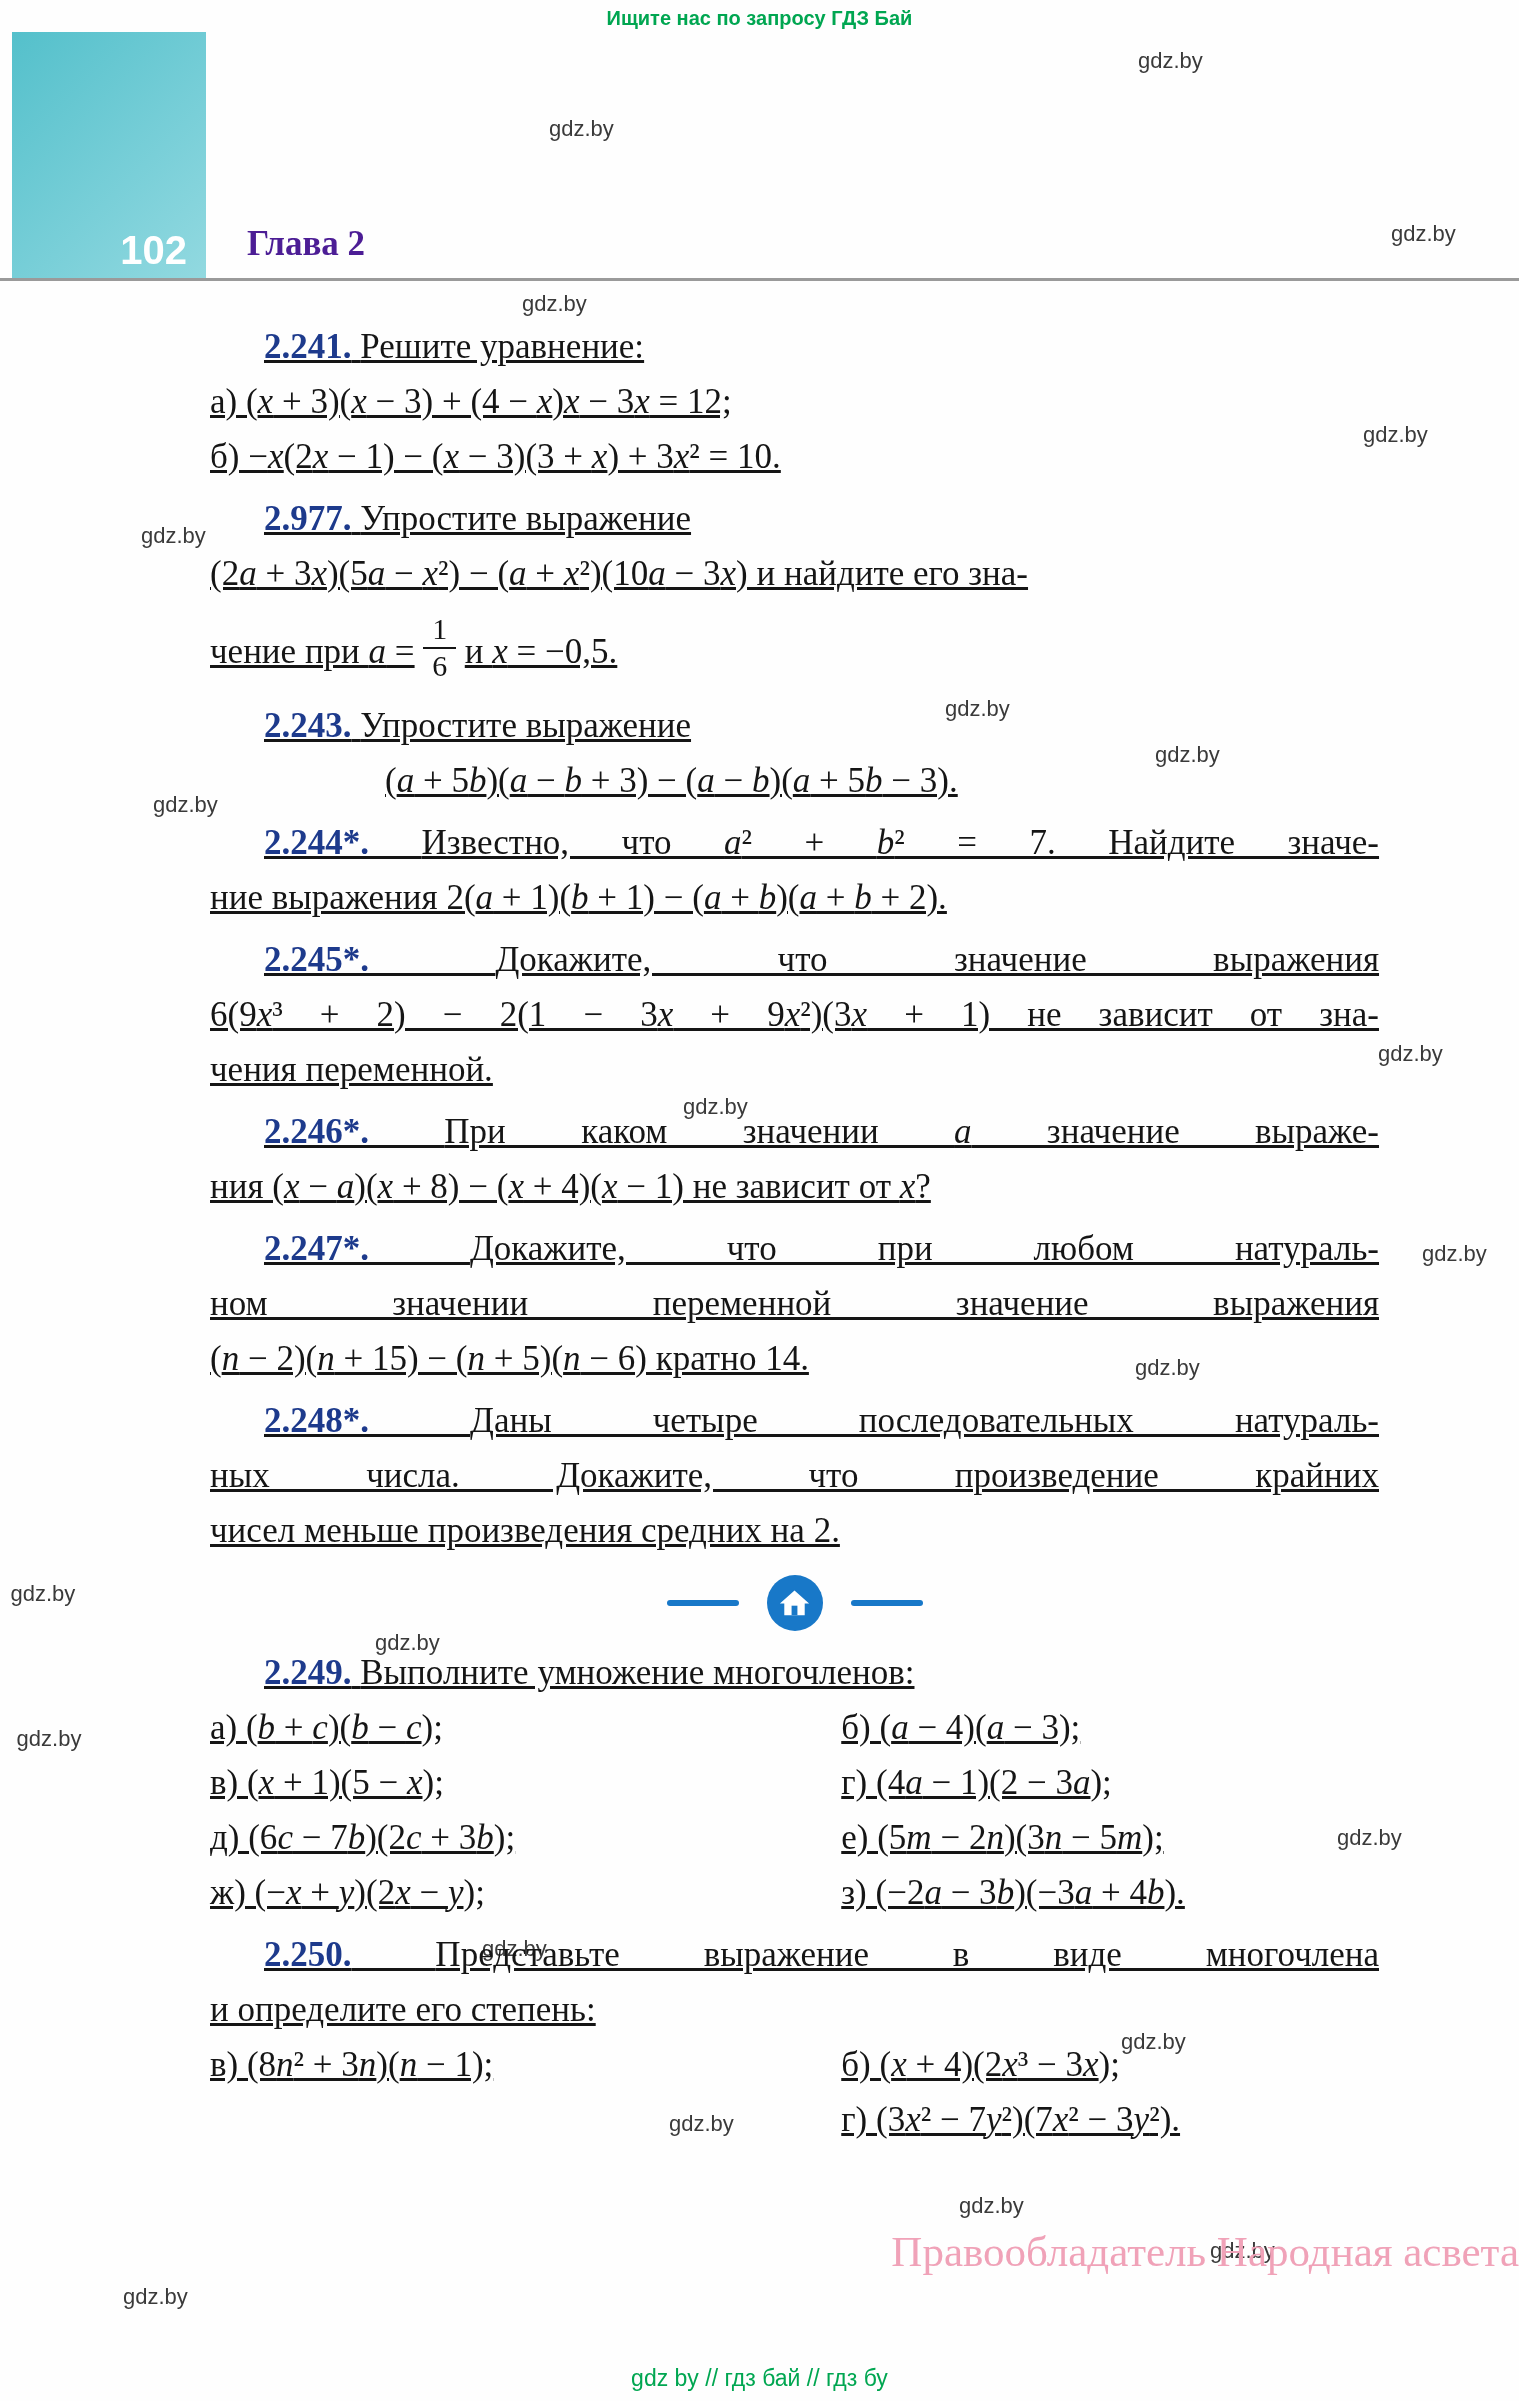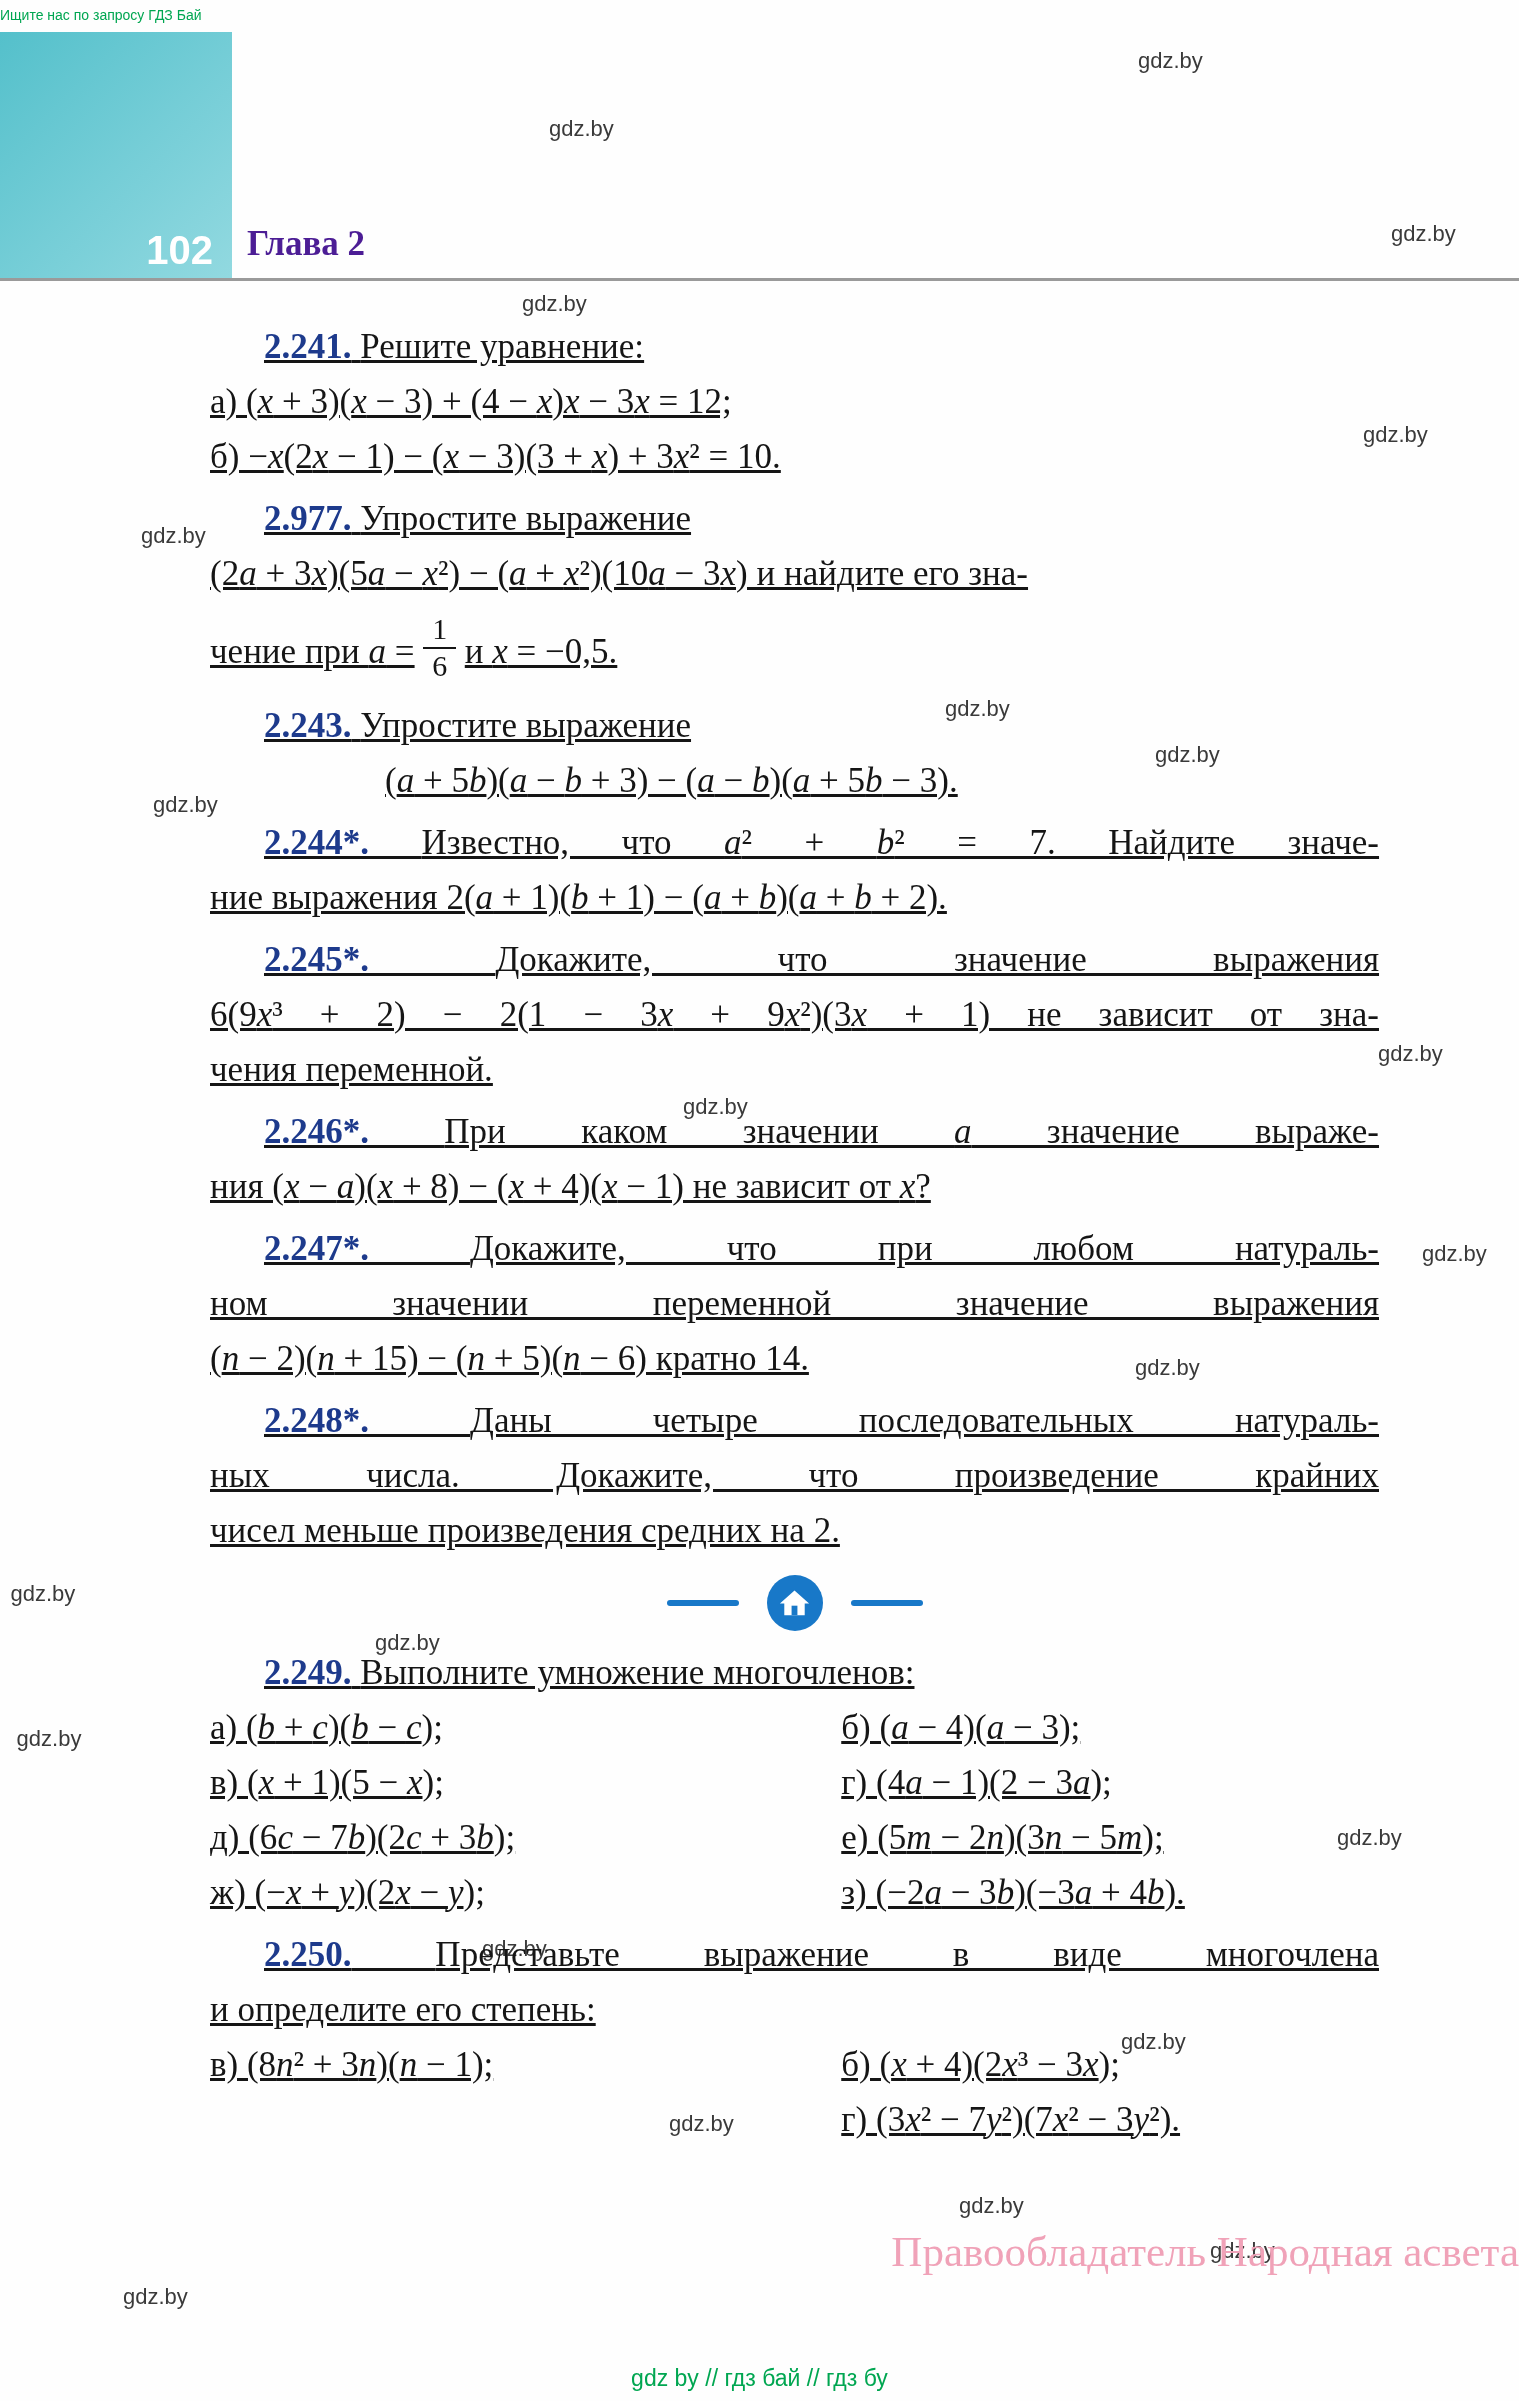--- a/index.html
+++ b/index.html
@@ -9,34 +9,35 @@
     font-family:"Liberation Serif","DejaVu Serif",serif;
     color:#151515;
     position:relative;
     overflow:hidden;
   }
   .page { position:absolute; inset:0; background:#fefefe; }
 
   
   .banner {
     position:absolute; top:7px; left:0; right:0;
-    font-family:"Liberation Sans","DejaVu Sans",sans-serif;
-    font-size:14px; color:#00a651;
+    text-align:center;
+    font-family:"Liberation Sans","DejaVu Sans",sans-serif;
+    font-size:20px; color:#00a651;font-weight:bold;
   }
 
   
   .wm {
     position:absolute;
     font-family:"Liberation Sans","DejaVu Sans",sans-serif;
     font-size:22px; color:#3a3a3a;
   }
 
   
   .tealbox {
-    position:absolute; left:0; top:31.5px; width:232px; height:247px;
+    position:absolute; left:12px; top:31.5px; width:194px; height:247px;
     background:linear-gradient(135deg,#54c0cb 0%, #79cfd8 60%, #92d9e0 100%);
     display:flex; align-items:flex-end; justify-content:flex-end;
     padding:0 19px 5.3px 0;
   }
   .pagenum {
     font-family:"Liberation Sans","DejaVu Sans",sans-serif;
     font-weight:bold; font-size:40px; color:#ffffff;
   }
   .chapter {
     position:absolute; left:247px; top:224px;

